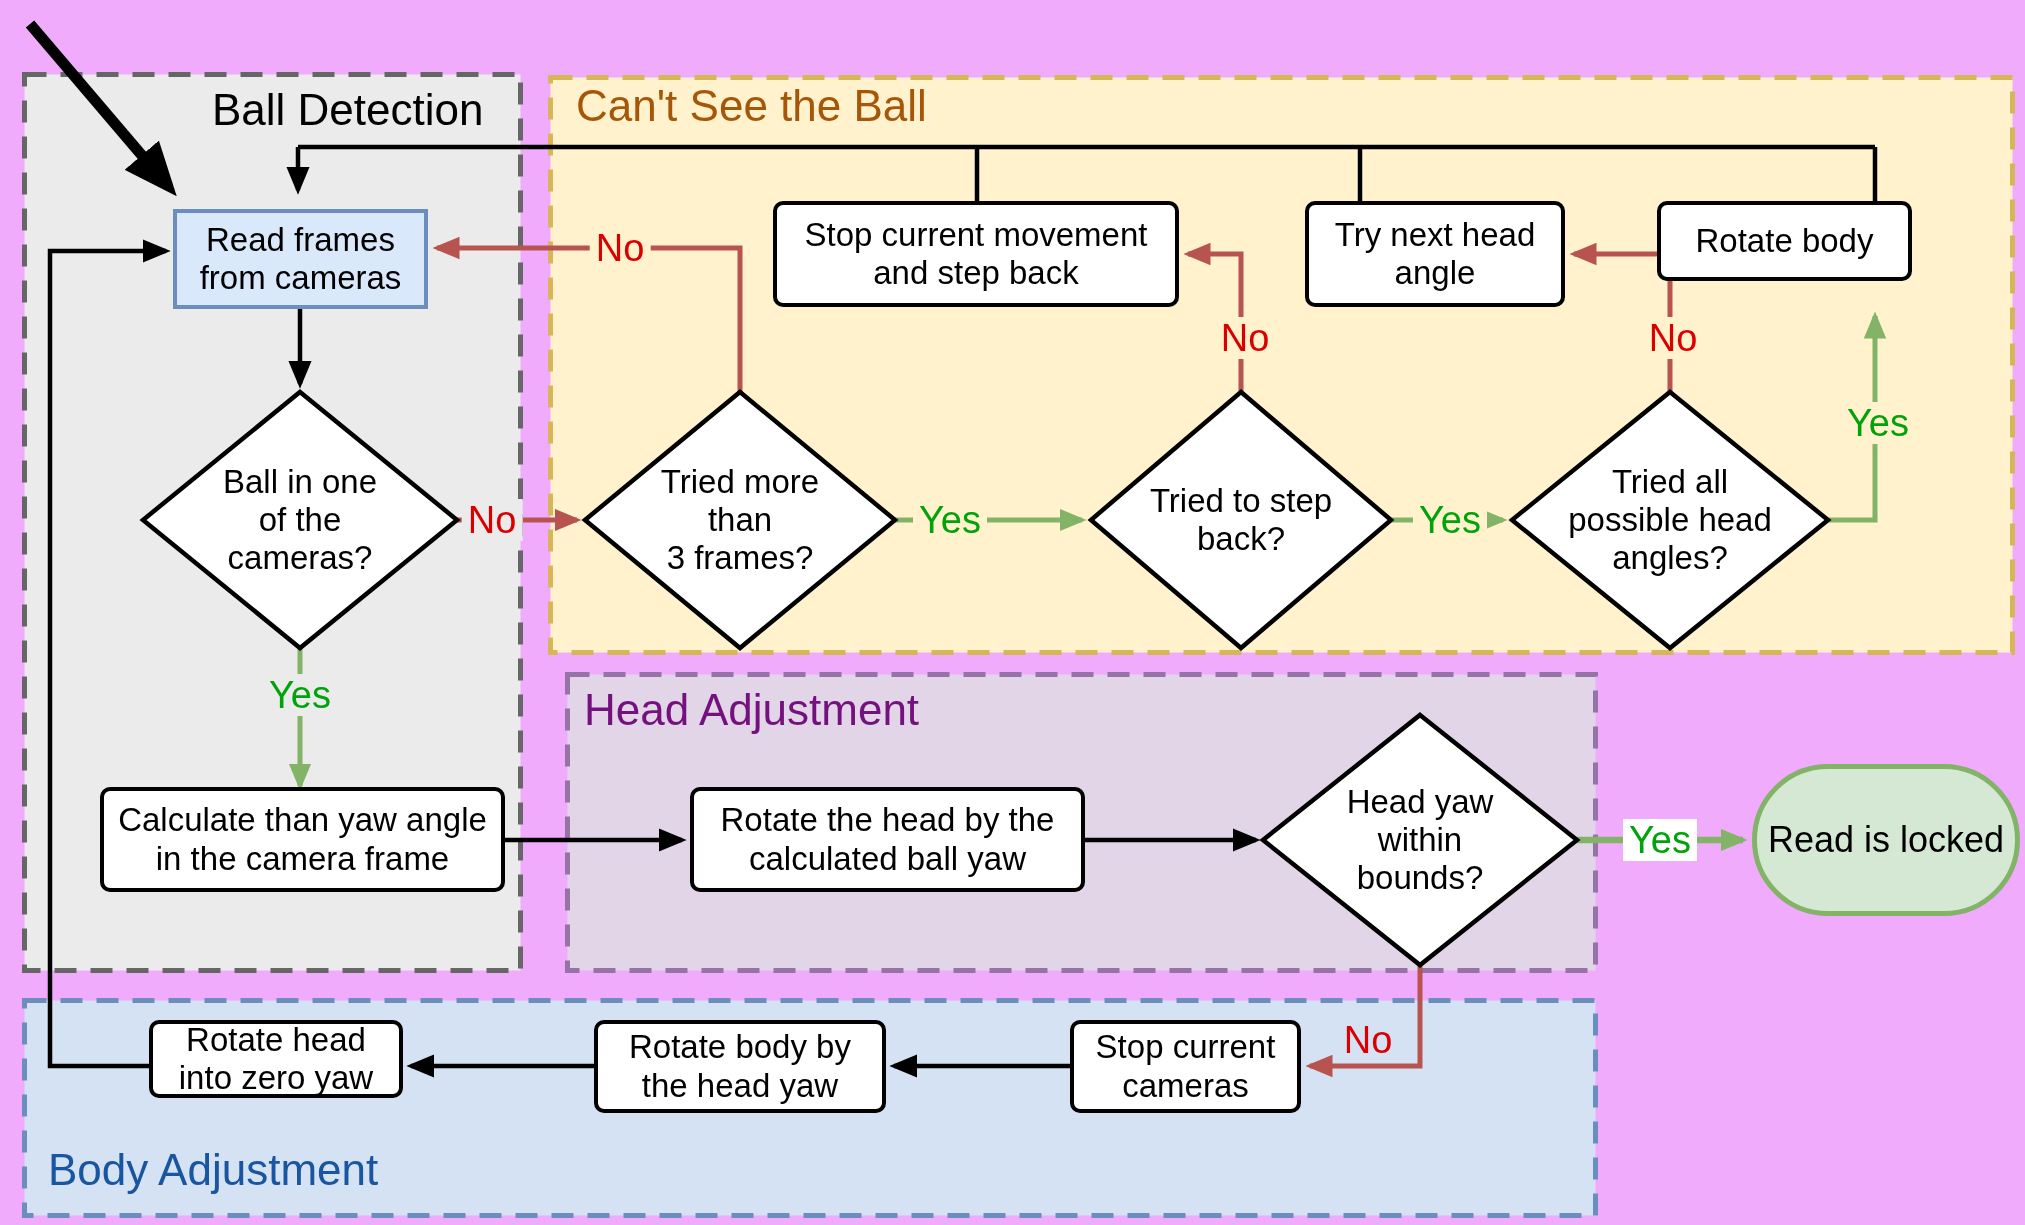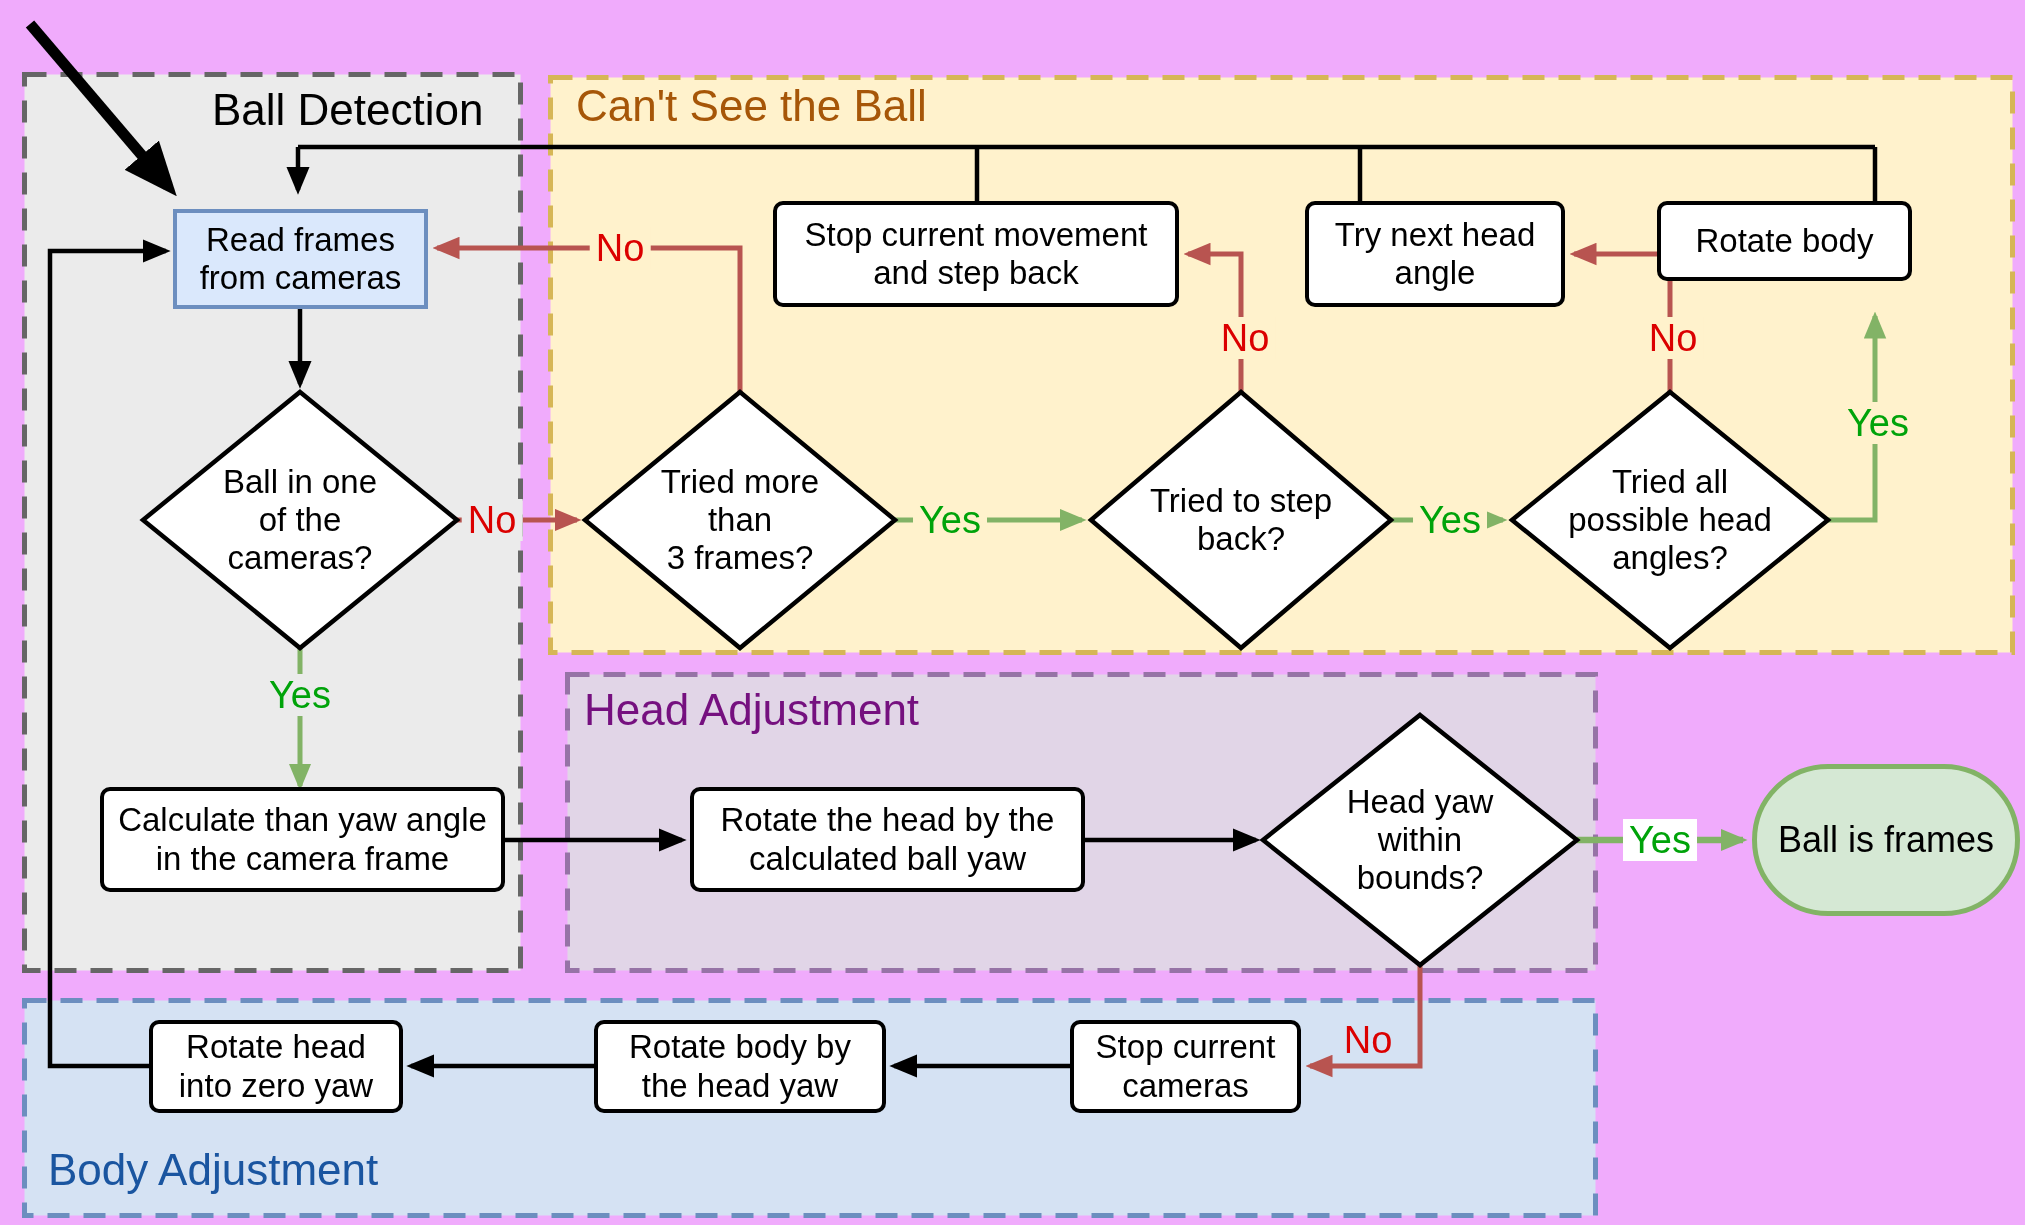--- a/index.html
+++ b/index.html
@@ -119,23 +119,23 @@
 and step back</div>
 
   <div class="node proc" style="left:1305px;top:201px;width:260px;height:106px">Try next head
 angle</div>
 
   <div class="node proc" style="left:1657px;top:201px;width:255px;height:80px">Rotate body</div>
 
   <div class="node proc" style="left:690px;top:787px;width:395px;height:105px">Rotate the head by the
 calculated ball yaw</div>
 
-  <div class="node terminal" style="left:1752px;top:764px;width:268px;height:152px">Ball is frames</div>
+  <div class="node terminal" style="left:1752px;top:764px;width:268px;height:152px">Read is locked</div>
 
-  <div class="node proc" style="left:149px;top:1020px;width:254px;height:93px">Rotate head
+  <div class="node proc" style="left:149px;top:1020px;width:254px;height:78px">Rotate head
 into zero yaw</div>
 
   <div class="node proc" style="left:594px;top:1020px;width:292px;height:93px">Rotate body by
 the head yaw</div>
 
   <div class="node proc" style="left:1070px;top:1020px;width:231px;height:93px">Stop current
 cameras</div>
 
   <div class="dlabel" style="left:165px;top:430px;width:270px;height:180px">Ball in one
 of the

